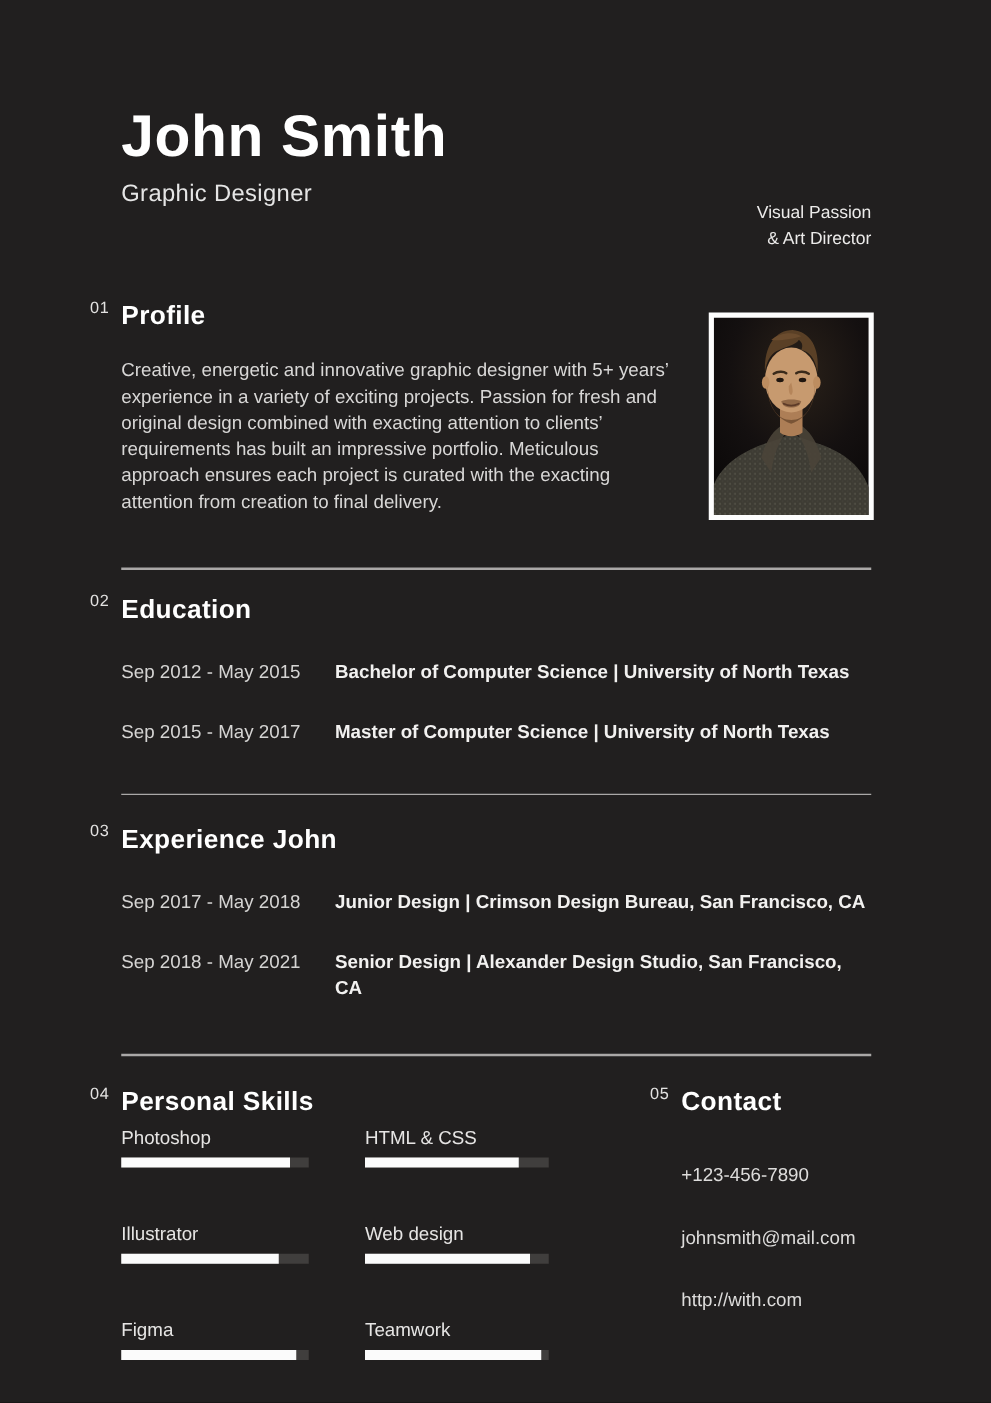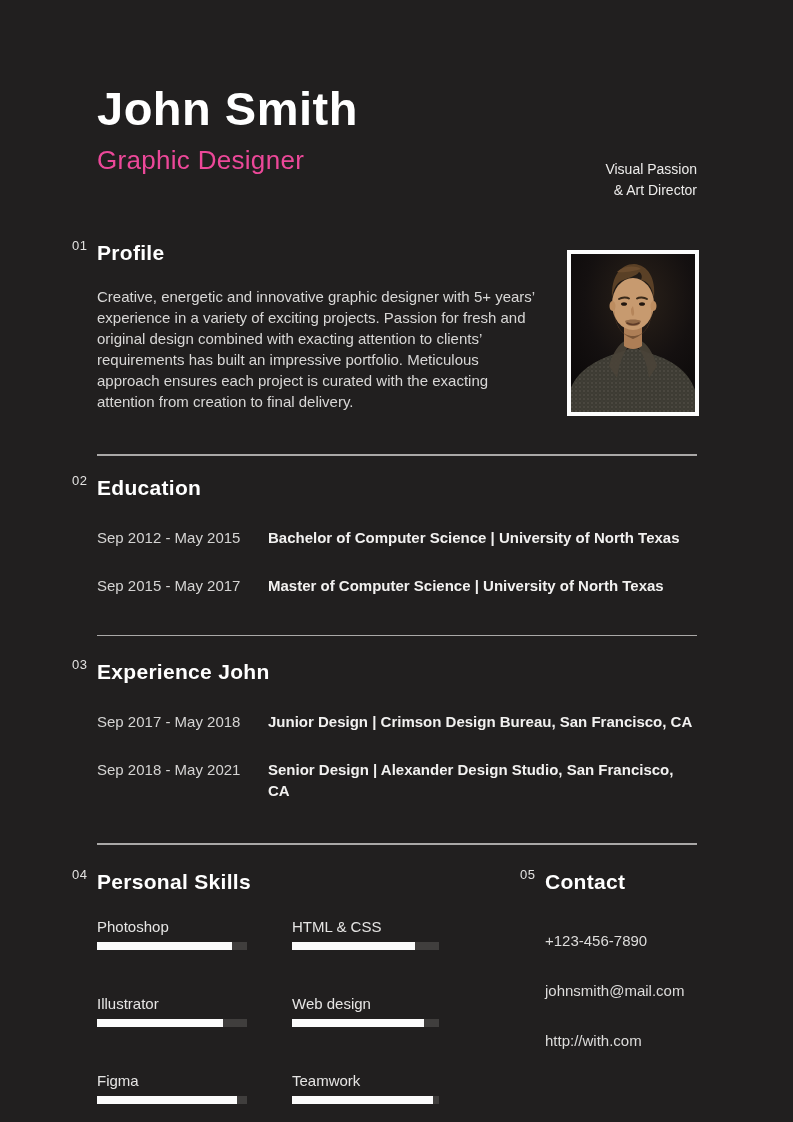--- a/index.html
+++ b/index.html
@@ -13,21 +13,21 @@
     color:#dbdad9;
     padding:84px 96px 0 97px;
     overflow:hidden;
   }
   
   .name {
     font-size:47px; font-weight:bold; color:#ffffff;
     letter-spacing:0.5px; line-height:1.05;
   }
   .header-row { display:flex; justify-content:space-between; align-items:flex-start; margin-top:12px; }
-  .job-title { font-size:26px; color:#ec4899; letter-spacing:0.3px; }
+  .job-title { font-size:19px; color:#e5e5e5; letter-spacing:0.3px; }
   .tagline { font-size:14px; line-height:21px; text-align:right; color:#eceBea; color:#ecebea; margin-top:14px; }
   
   .section-heading { position:relative; font-size:21px; font-weight:bold; color:#ffffff; letter-spacing:0.3px; }
   .section-heading .num {
     position:absolute; left:-25px; top:-3px;
     font-size:13px; font-weight:normal; color:#e3e2e1; letter-spacing:0.5px;
   }
   .divider { height:1.5px; background:#c2c1c0; opacity:0.85; border:none; }
   
   .profile-section { margin-top:40px; position:relative; }
@@ -45,21 +45,21 @@
   .timeline-row { display:grid; grid-template-columns:171px 1fr; margin-top:27px; font-size:15px; line-height:21px; }
   .timeline-row .dates { color:#d5d4d3; }
   .timeline-row .detail { font-weight:bold; color:#f2f1f0; }
   .divider-2 { margin-top:39px; }
   .divider-3 { margin-top:42px; }
   
   .bottom { display:flex; margin-top:25px; }
   .skills-block { flex:0 0 358px; }
   .skills-grid {
     display:grid; grid-template-columns:150px 147px;
-    column-gap:57px; row-gap:20px; margin-top:24px;gap:45px;
+    column-gap:57px; row-gap:20px; margin-top:8px;gap:45px;
   }
   .skill-label { font-size:15px; color:#e6e5e4; margin-bottom:7px; }
   .skill-bar { height:8px; background:#403e3d; width:100%; }
   .skill-bar-fill { height:100%; background:#fbfbfb; }
   .contact-block { margin-left:auto; width:152px; }
   .contact-items { margin-top:36px; }
   .contact-item { font-size:15px; line-height:21px; color:#dddcdb; margin-bottom:29px; }
 </style>
 </head>
 <body>

